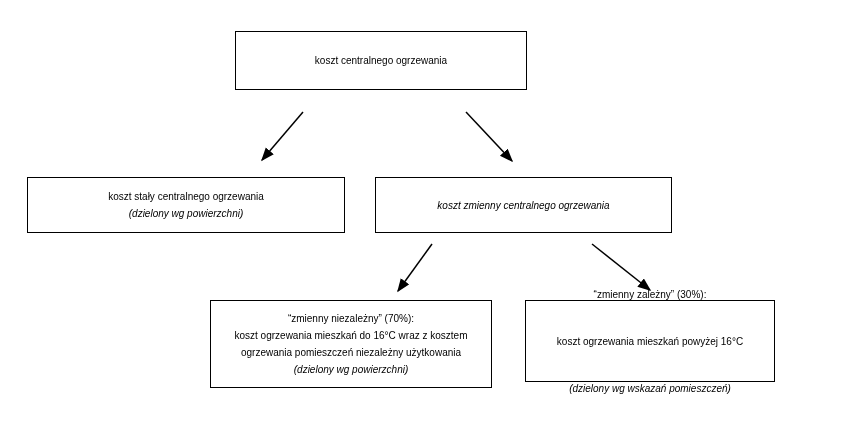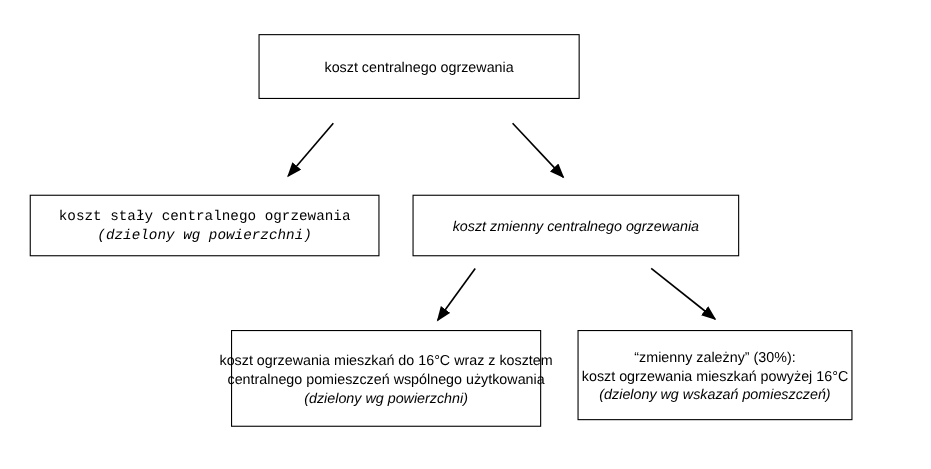--- a/index.html
+++ b/index.html
@@ -13,21 +13,21 @@
   }
   .box {
     position: absolute;
     border: 1px solid #000000;
     background: #ffffff;
     display: flex;
     flex-direction: column;
     justify-content: center;
     align-items: center;
     text-align: center;
-    font-size: 13px;
+    font-size: 10px;
     line-height: 17px;
     color: #000000;
     padding: 3px 4px;
     box-sizing: border-box;
   }
   .box .line { display: block; white-space: nowrap; }
   .italic { font-style: italic; text-align: right; }
   svg.arrows {
     position: absolute;
     left: 0;
@@ -49,34 +49,35 @@
     <line x1="303" y1="112" x2="262" y2="160" stroke="#000000" stroke-width="1.5" marker-end="url(#arrowhead)"></line>
     <line x1="466" y1="112" x2="512" y2="161" stroke="#000000" stroke-width="1.5" marker-end="url(#arrowhead)"></line>
     <line x1="432" y1="244" x2="398" y2="291" stroke="#000000" stroke-width="1.5" marker-end="url(#arrowhead)"></line>
     <line x1="592" y1="244" x2="650" y2="290" stroke="#000000" stroke-width="1.5" marker-end="url(#arrowhead)"></line>
   </svg>
 
   <div class="box" style="left:235px; top:31px; width:292px; height:59px;">
     <span class="line">koszt centralnego ogrzewania</span>
   </div>
 
-  <div class="box" style="left:27px; top:177px; width:318px; height:56px;font-family:Liberation Mono, monospace;">
+  <div class="box" style="left:27px; top:177px; width:318px; height:56px;">
     <span class="line">koszt stały centralnego ogrzewania</span>
     <span class="line italic">(dzielony wg powierzchni)</span>
   </div>
 
   <div class="box" style="left:375px; top:177px; width:297px; height:56px;font-style:italic;">
     <span class="line">koszt zmienny centralnego ogrzewania</span>
   </div>
 
   <div class="box" style="left:210px; top:300px; width:282px; height:88px;">
+    <span class="line">“zmienny niezależny” (70%):</span>
     <span class="line">koszt ogrzewania mieszkań do 16°C wraz z kosztem</span>
-    <span class="line">centralnego pomieszczeń wspólnego użytkowania</span>
+    <span class="line">ogrzewania pomieszczeń niezależny użytkowania</span>
     <span class="line italic">(dzielony wg powierzchni)</span>
   </div>
 
-  <div class="box" style="left:525px; top:300px; width:250px; height:82px;">
+  <div class="box" style="left:525px; top:300px; width:250px; height:82px;gap:30px;">
     <span class="line">“zmienny zależny” (30%):</span>
     <span class="line">koszt ogrzewania mieszkań powyżej 16°C</span>
     <span class="line italic">(dzielony wg wskazań pomieszczeń)</span>
   </div>
 
 </div>
 
 </body></html>

